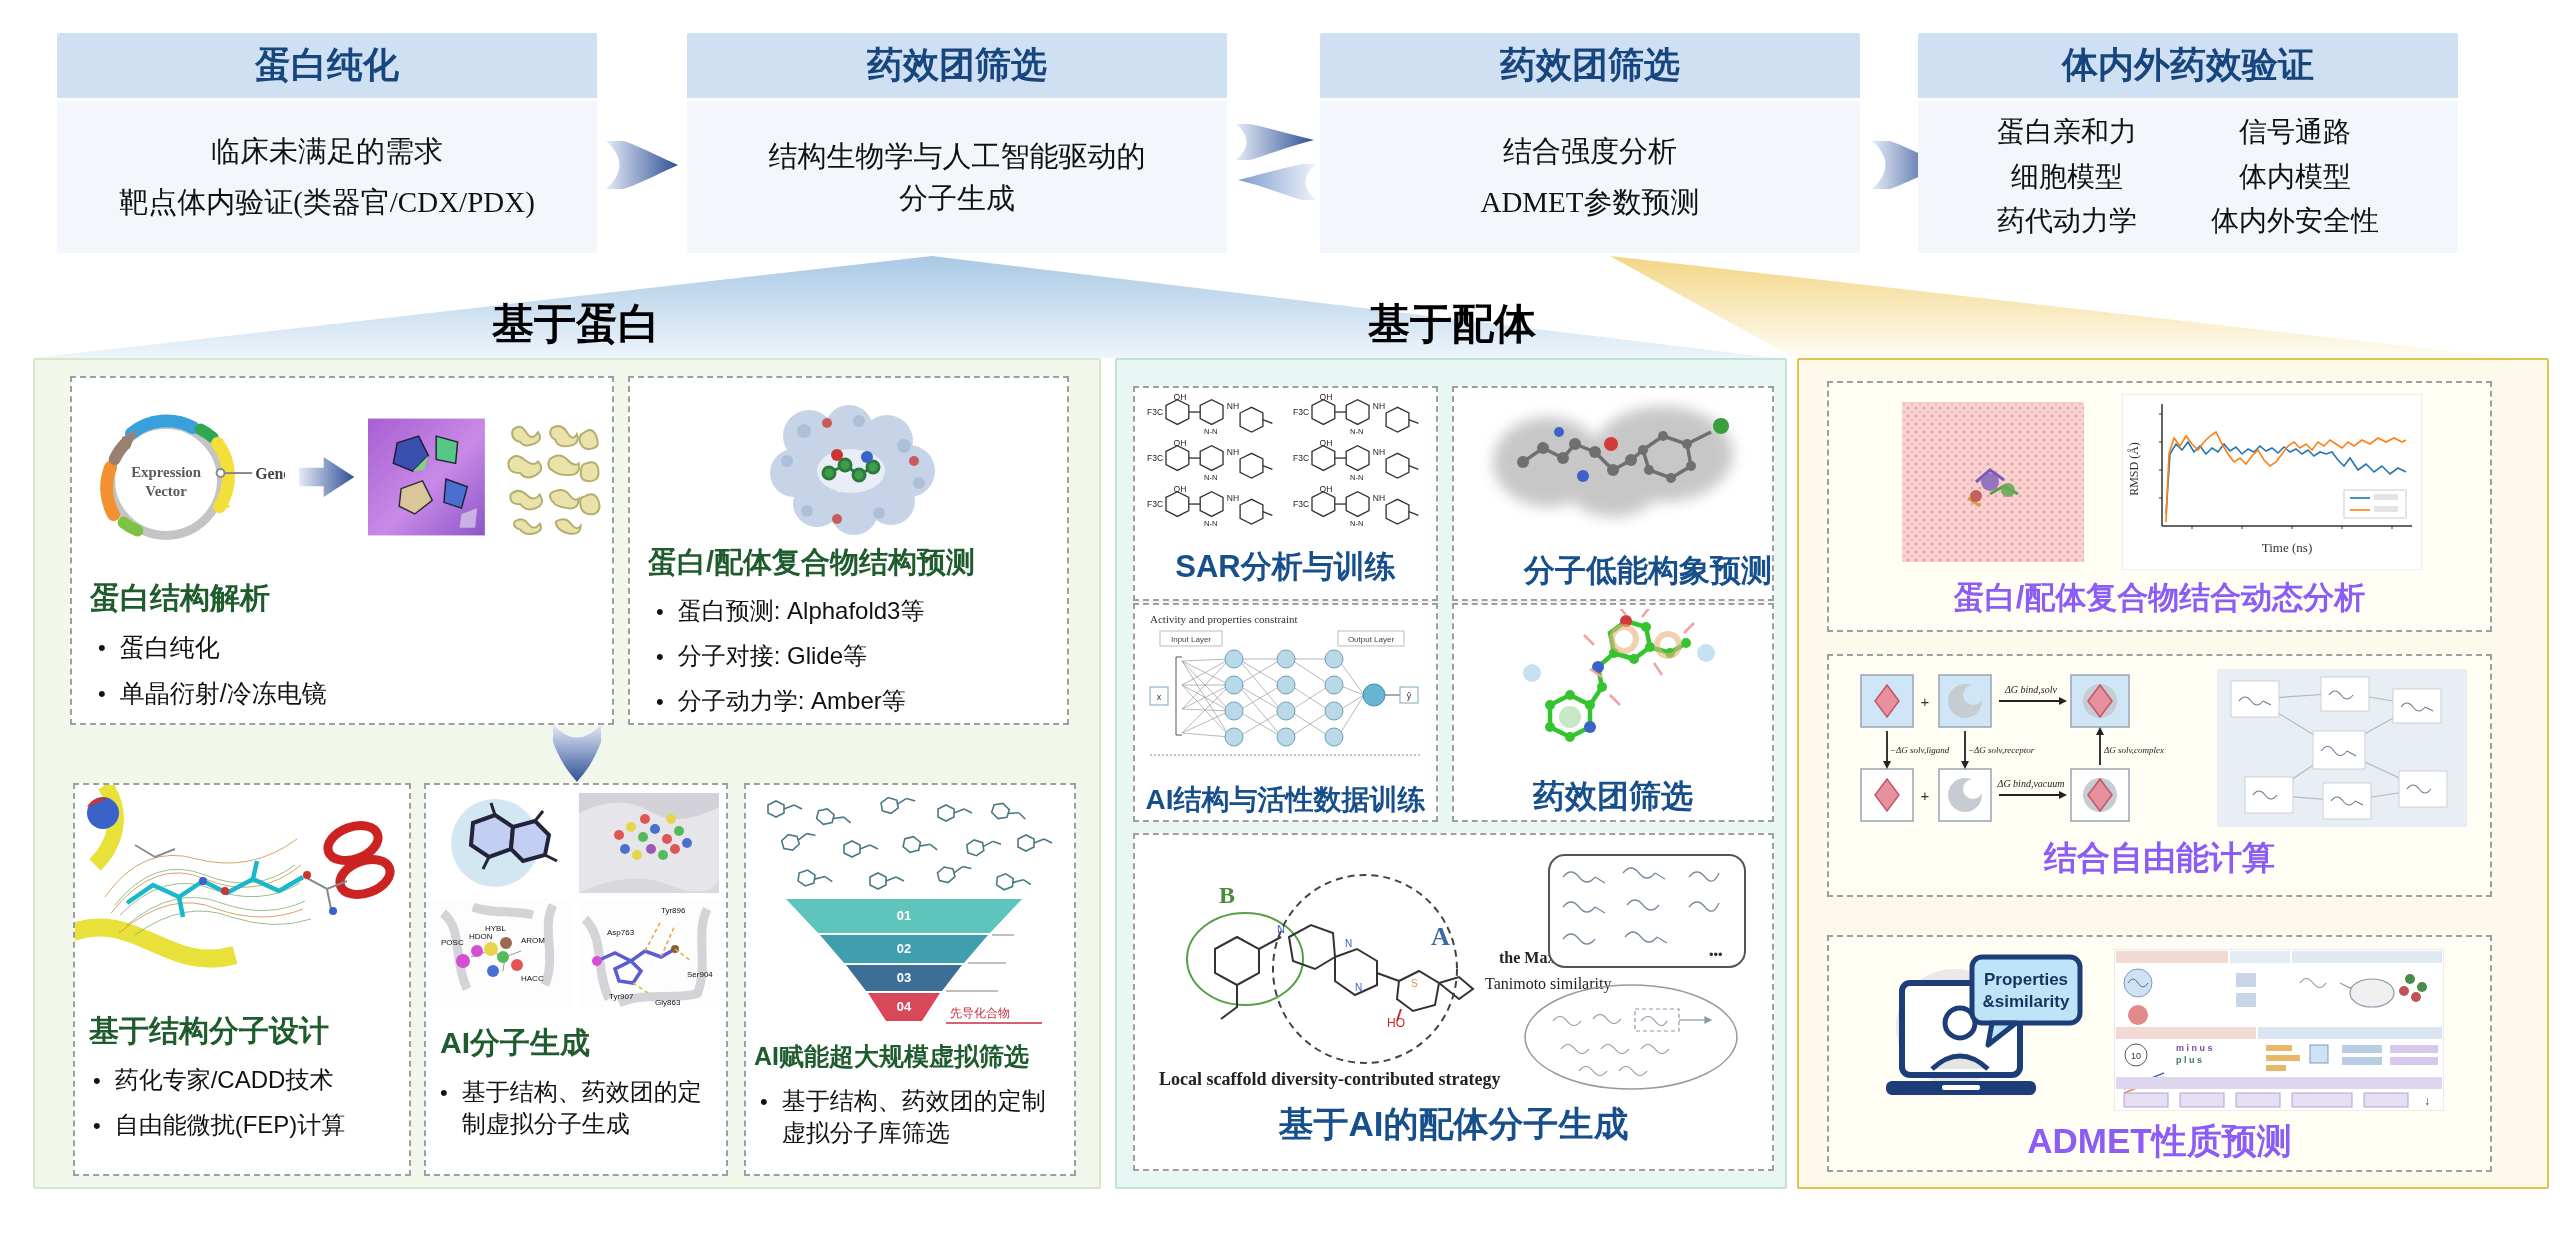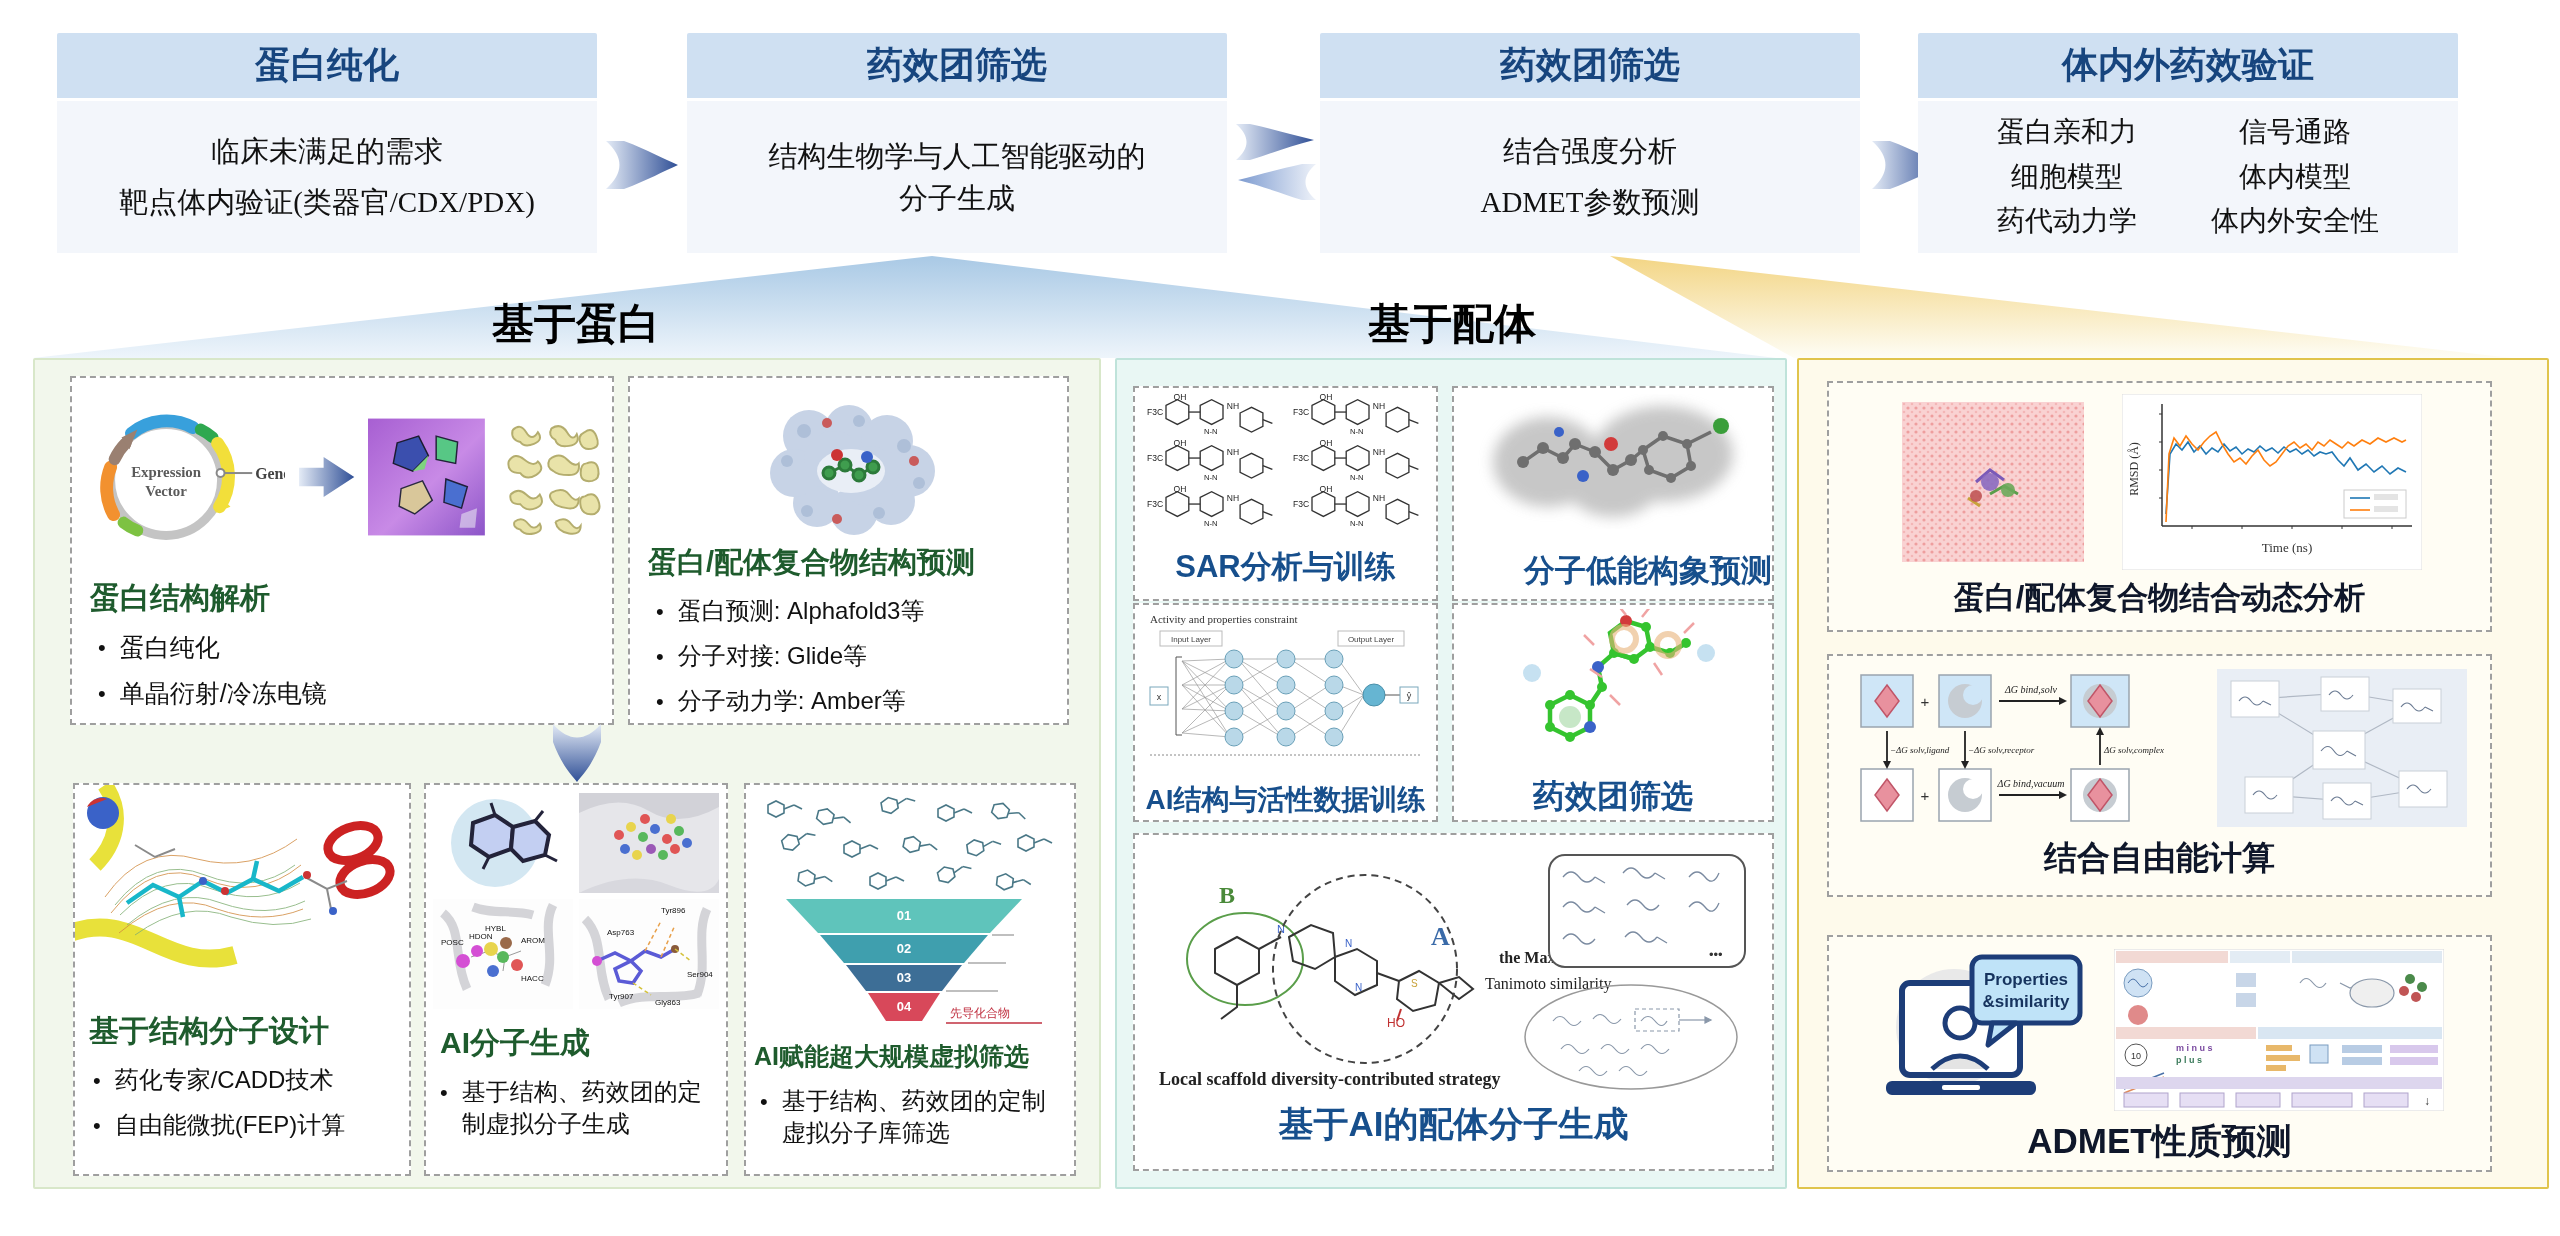--- a/index.html
+++ b/index.html
@@ -18,21 +18,21 @@
   .branch-label{position:absolute;font-size:42px;font-weight:bold;color:#000;}
   
   .panel{position:absolute;top:358px;height:827px;border-radius:2px;}
   #panel-protein{left:33px;width:1064px;background:#f2f7ec;border:2px solid #d8e7c9;}
   #panel-ligand{left:1115px;width:668px;background:#e9f7f4;border:2px solid #bfe3da;}
   #panel-validation{left:1797px;width:748px;background:#fefaeb;border:2px solid #e0c44c;}
   .card{position:absolute;background:#ffffff;border:2px dashed #9f9f9f;}
   .card.yellow{background:#fffdf4;}
   .card-title-g{font-size:30px;font-weight:bold;color:#1e5b2d;padding:0 18px;}
   .card-title-b{font-size:30px;font-weight:bold;color:#174f8c;text-align:center;}
-  .card-title-y{font-size:31px;font-weight:bold;color:#0f172a;text-align:center;}
+  .card-title-y{font-size:31px;font-weight:bold;color:#8b5cf6;text-align:center;}
   .bullet{display:flex;align-items:flex-start;font-size:25px;color:#111;padding:0 14px 0 26px;margin-top:12px;line-height:1.35;}
   .bullet .dot{margin-right:14px;font-size:22px;line-height:1.5;}
   .figrow{display:flex;align-items:center;justify-content:center;gap:10px;}
   svg text{font-family:"Liberation Sans",sans-serif;}
   .serif{font-family:"Liberation Serif",serif;}
 </style>
 </head>
 <body>
 
 <div id="canvas">

